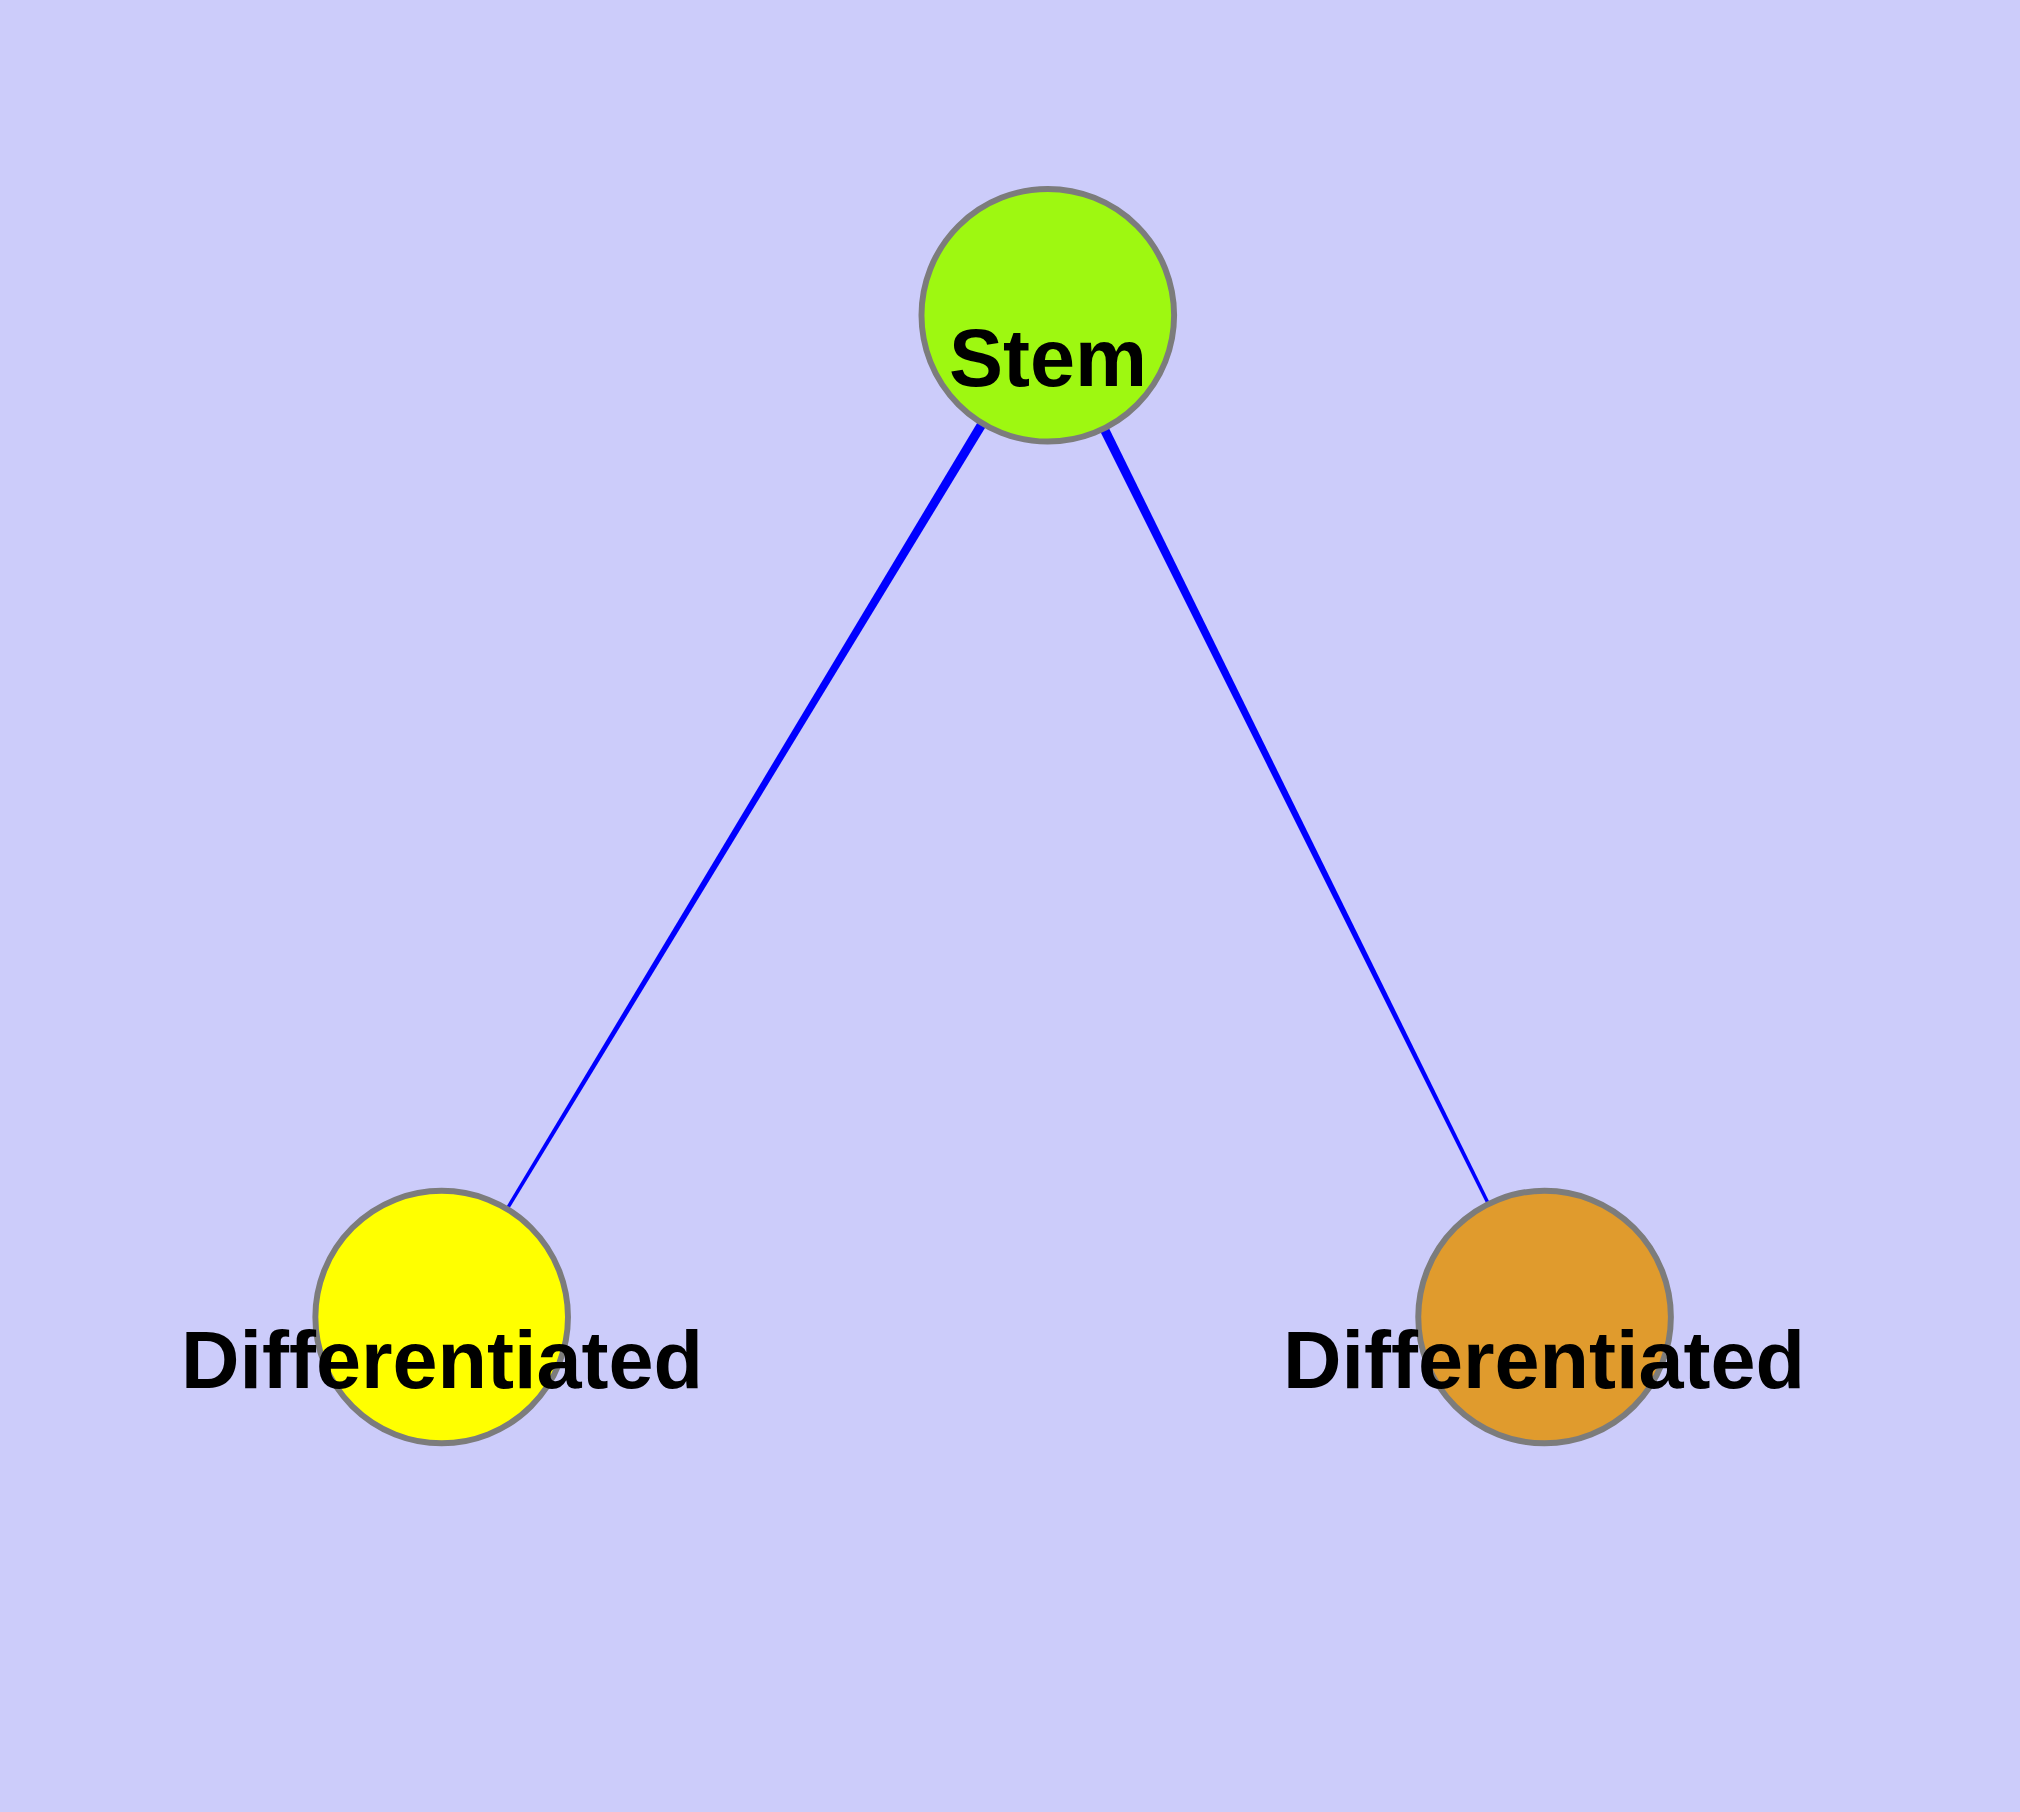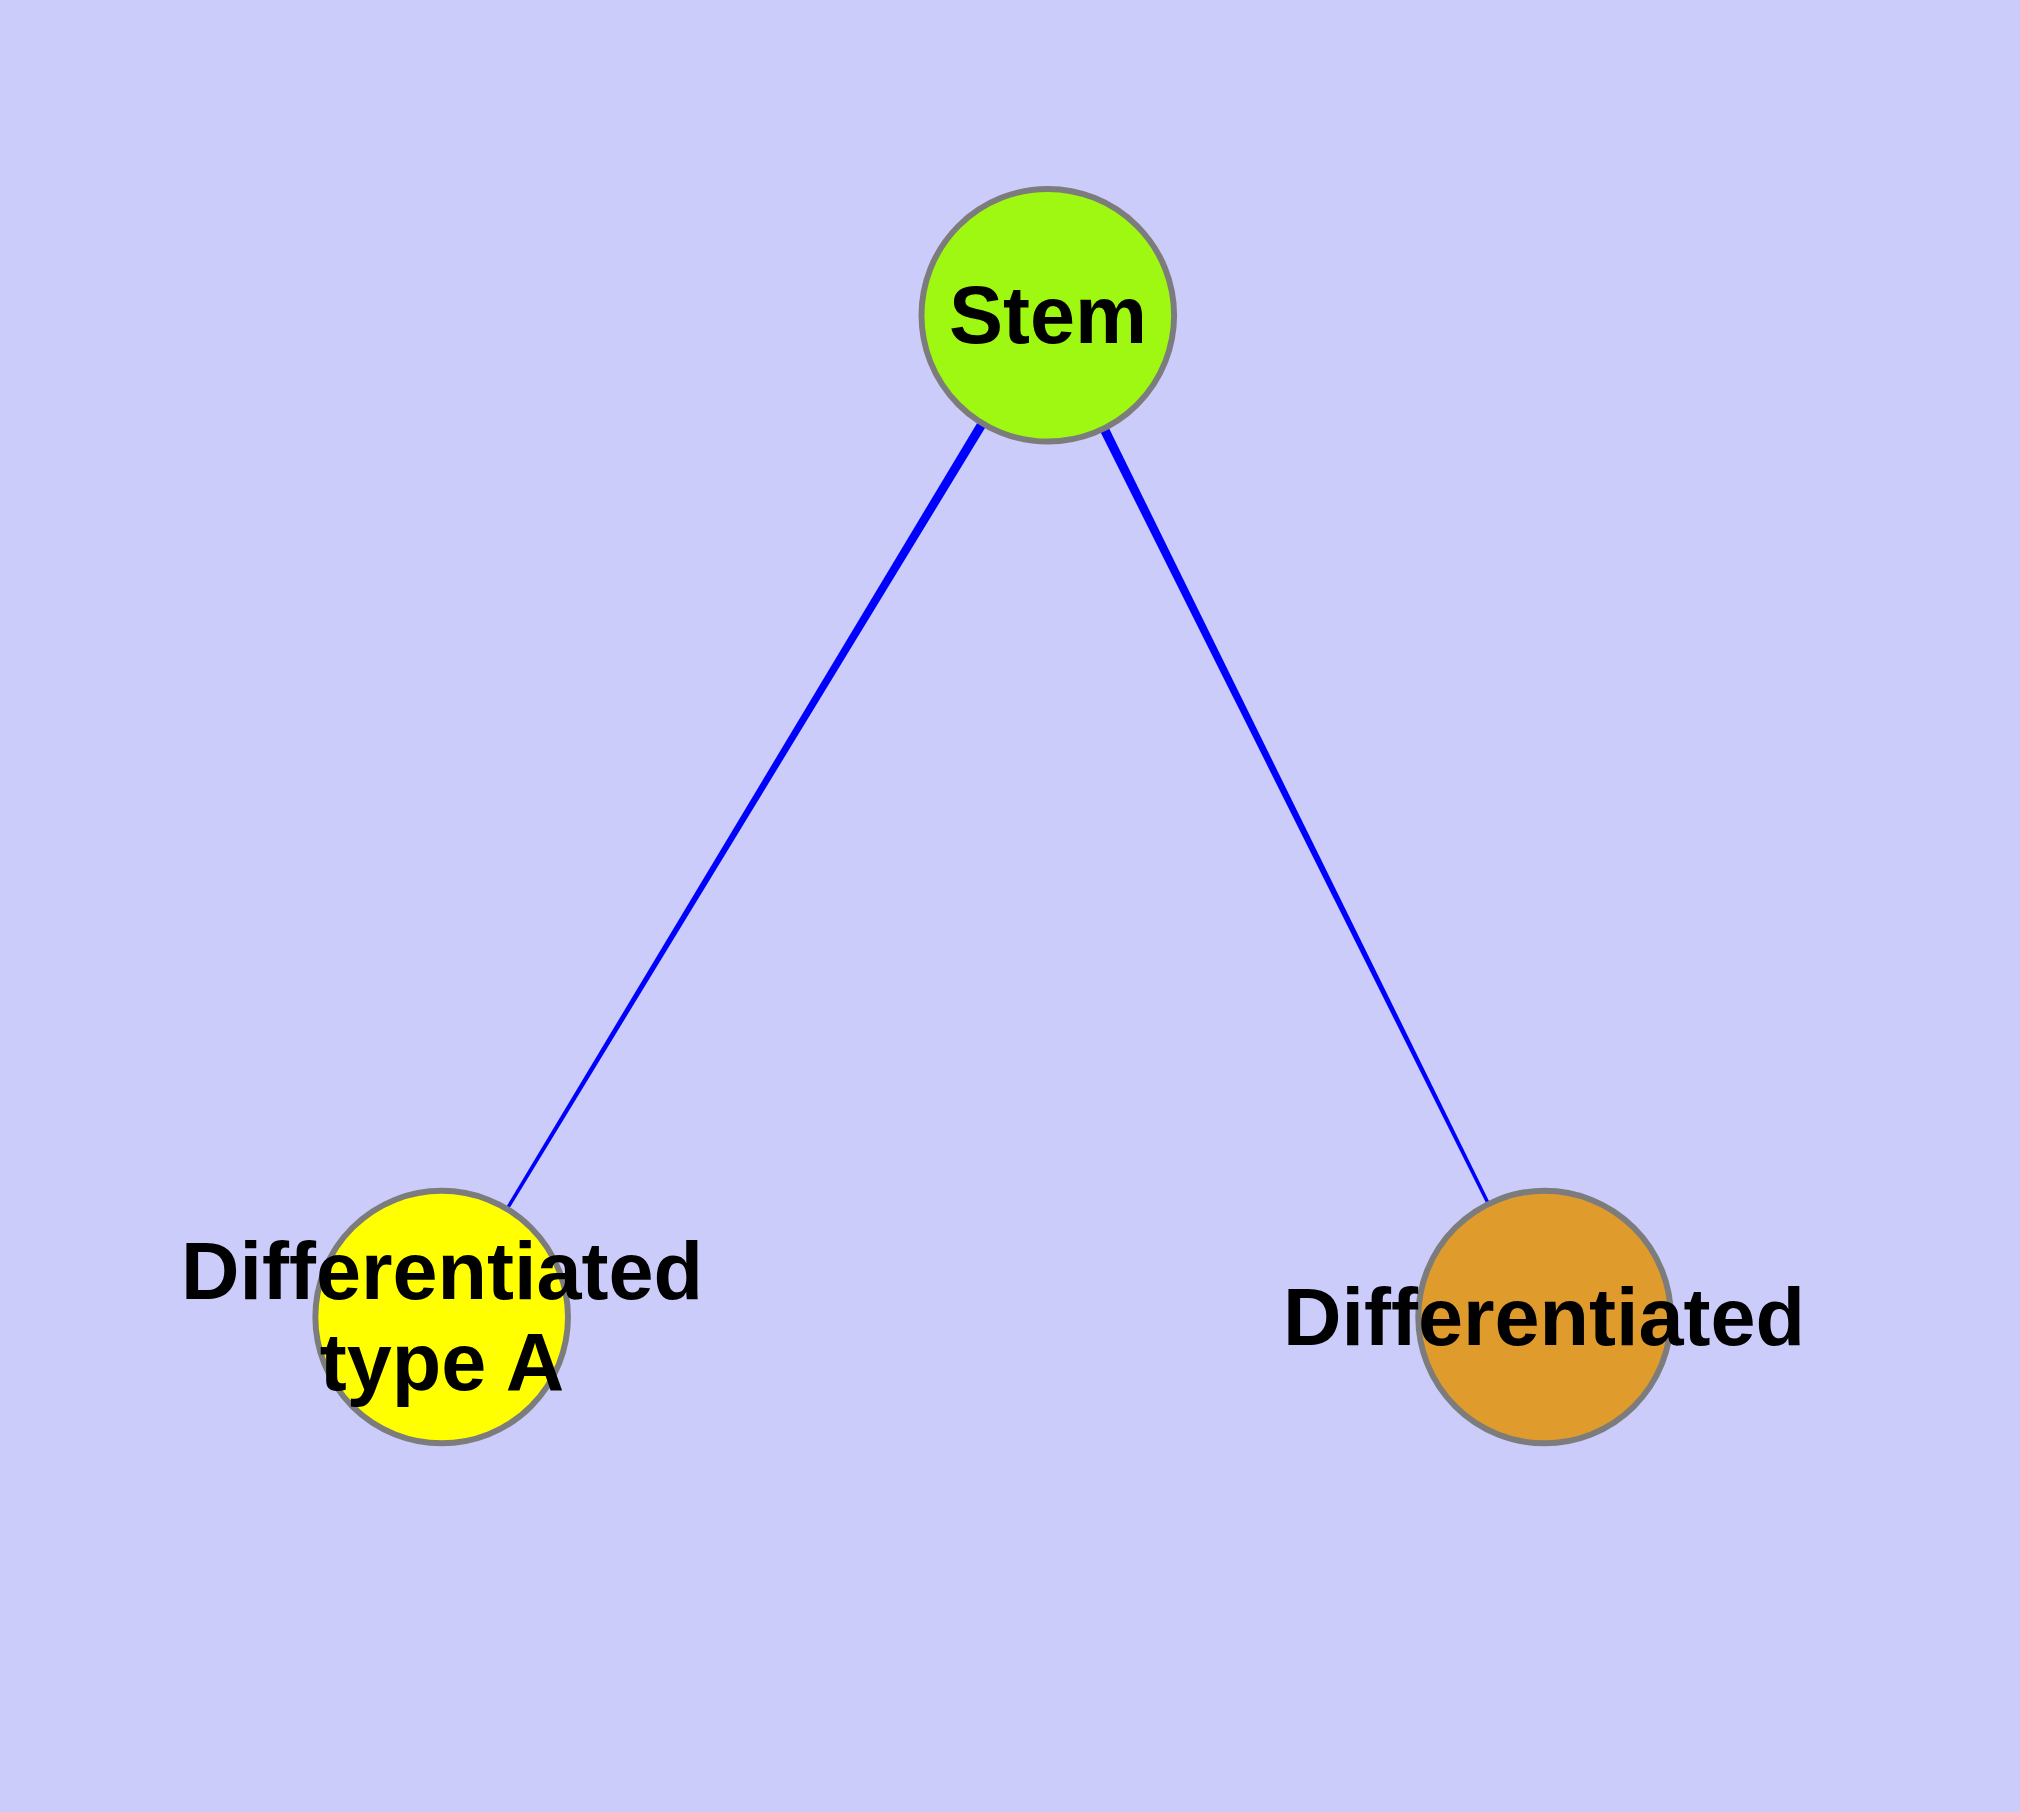--- a/index.html
+++ b/index.html
@@ -28,20 +28,21 @@
     color: #000000;
     font-family: "Liberation Sans", "DejaVu Sans", sans-serif;
     font-weight: bold;
     font-size: 81px;
     line-height: 1.12;
     text-align: center;
     white-space: nowrap;
     transform: translate(-50%, -50%);
     pointer-events: none;
     user-select: none;
+    margin-top: 43px;
   }
   .node-label .line { display: block; }
 </style>
 </head>
 <body style="background: rgb(204, 204, 250);">
 
 <div id="stage" style="width: 2021px; height: 1812px; background: rgb(204, 204, 250);">
   <svg id="graph-canvas" viewBox="0 0 2384 2138" preserveAspectRatio="none" aria-hidden="true">
     <rect id="bg-rect" x="0" y="0" width="2384" height="2138" fill="#ccccfa"></rect>
     <g id="edge-layer">
@@ -53,20 +54,19 @@
         <circle cx="521" cy="1554" r="149" fill="#ffff00" stroke="#7c7c7c" stroke-width="7"></circle>
         <circle cx="1822" cy="1554" r="149" fill="#e09b2d" stroke="#7c7c7c" stroke-width="7"></circle>
       </g>
   </svg>
   <div id="label-layer">
       <div class="node-label" style="left: 1048px; top: 315px; color: rgb(0, 0, 0); font-size: 81px;">
         <span class="line">Stem</span>
       </div>
       <div class="node-label" style="left: 442px; top: 1317px; color: rgb(0, 0, 0); font-size: 81px;">
         <span class="line">Differentiated</span>
-        <span class="line">type A</span>
       </div>
       <div class="node-label" style="left: 1544px; top: 1317px; color: rgb(0, 0, 0); font-size: 81px;">
         <span class="line">Differentiated</span>
       </div>
     </div>
 </div>
 
 
 </body></html>

